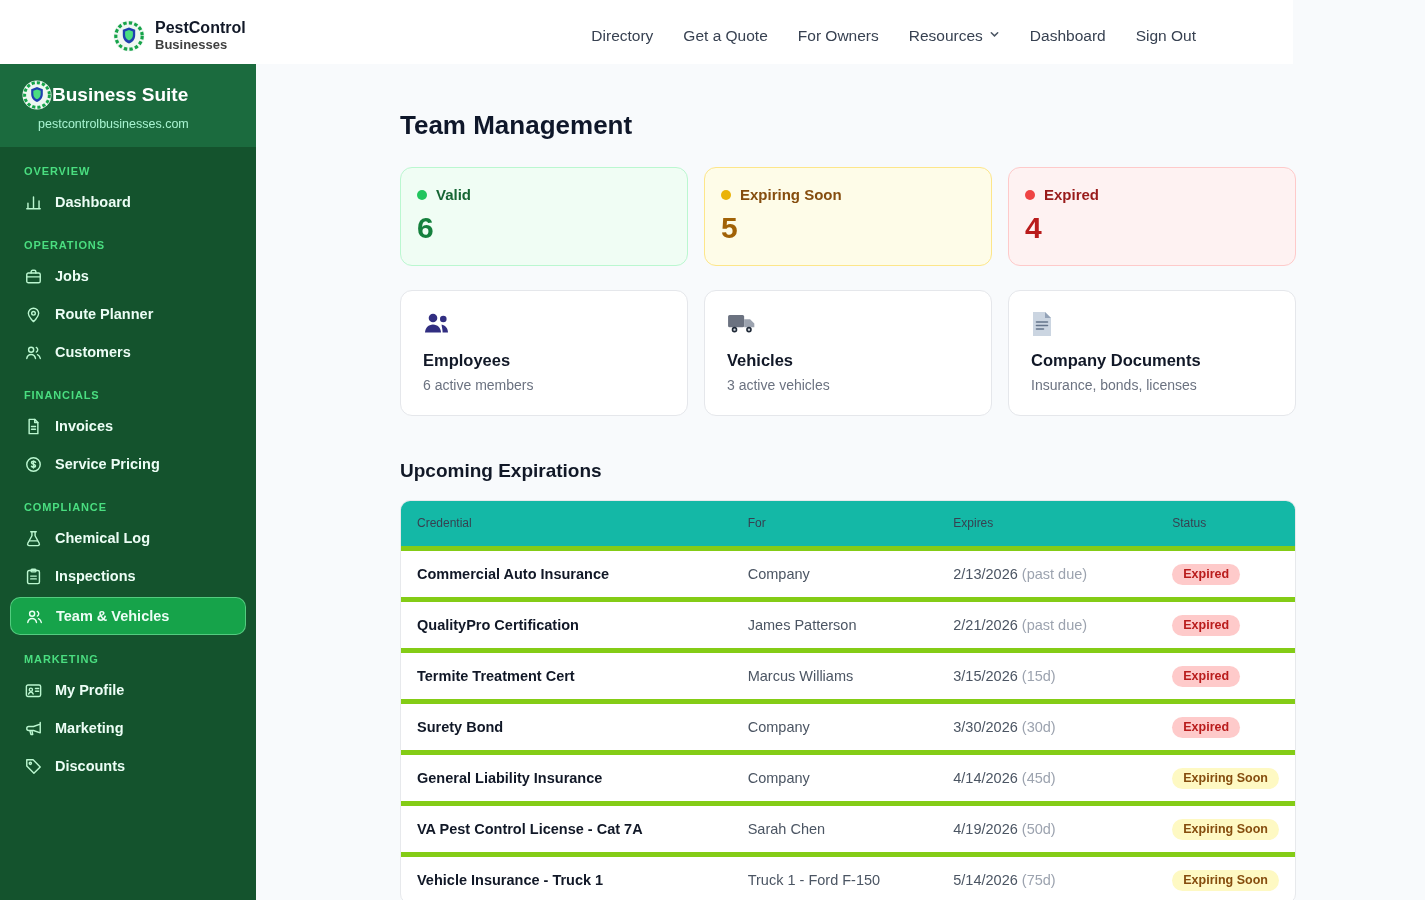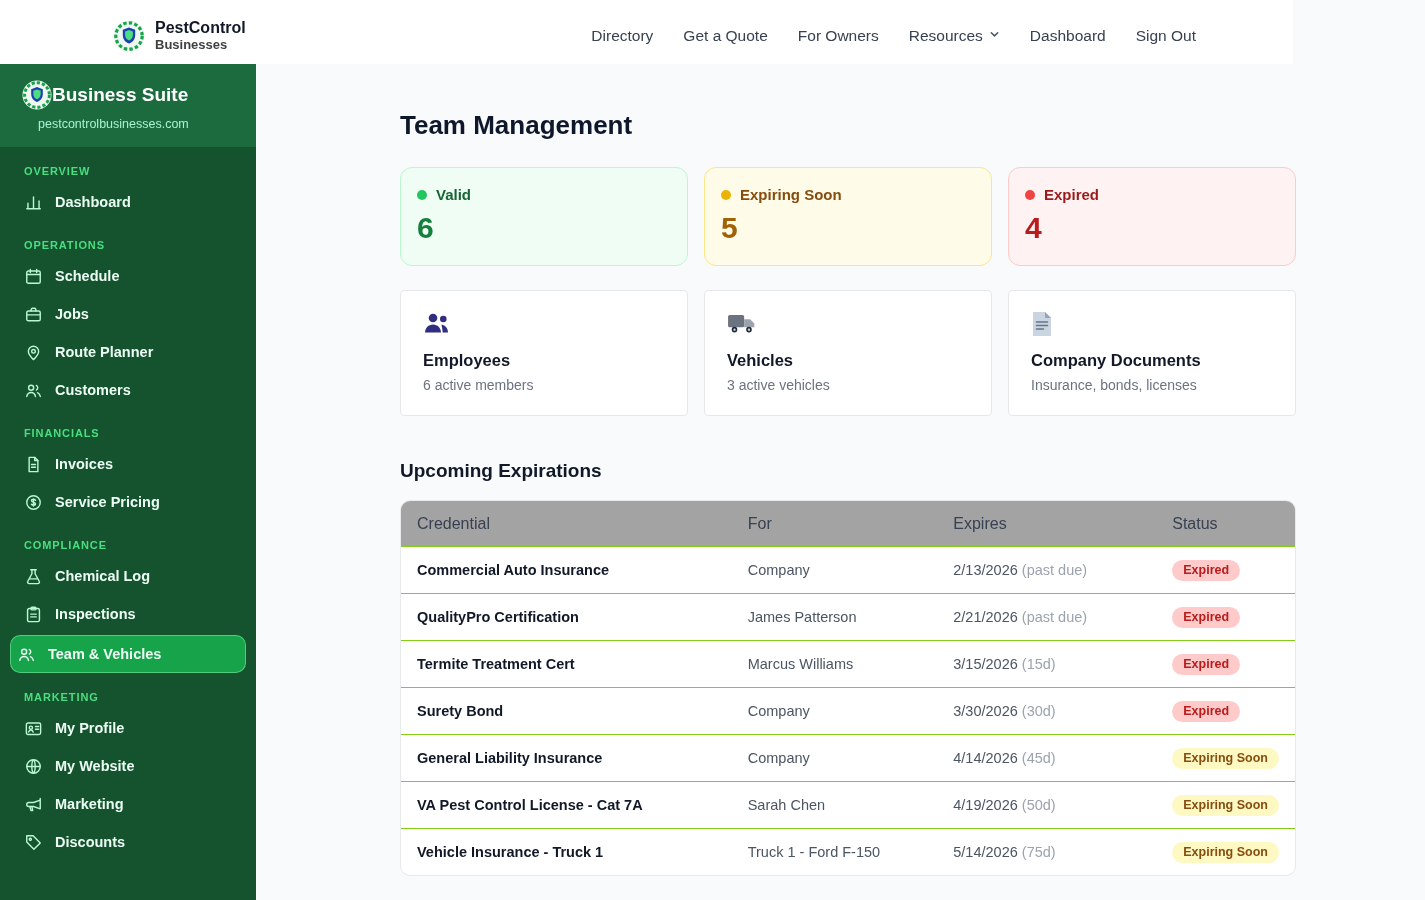--- a/index.html
+++ b/index.html
@@ -26,21 +26,21 @@
   .sb-band { background:#1b6b3e; padding:16px 22px 16px; }
   .sb-band-row { display:flex; align-items:center; }
   .sb-badge { width:30px; height:30px; flex:none; }
   .sb-title { color:#ffffff; font-size:19px; font-weight:700; }
   .sb-domain { color:#a7f3d0; font-size:12.5px; margin-top:7px; margin-left:16px; }
   .sb-section-label { margin:18px 24px 6px; font-size:11px; font-weight:700;
                       letter-spacing:0.9px; color:#4ade80; }
   .sb-item { display:flex; align-items:center; gap:12px; padding:9px 24px;
              color:#ecfdf5; font-size:14.5px; font-weight:600; line-height:20px; cursor:pointer; }
   .sb-icon { width:19px; height:19px; color:#bbf7d0; flex:none; display:flex; }
-  .sb-item.active { background:#16a34a; margin:2px 10px; padding:8px 6px;
+  .sb-item.active { background:#16a34a; margin:2px 10px; padding:8px 14px;
                     border-radius:10px; border:1px solid rgba(134,239,172,0.55); }
   .sb-item.active .sb-icon { color:#eafff3; }
 
   
   .main { position:absolute; top:64px; left:256px; width:1169px; height:836px;
           overflow:hidden; background:#f8fafc; }
   .container { width:896px; margin-left:144px; padding-top:46px; }
   .page-title { font-size:26px; font-weight:700; color:#0f172a; }
 
   .stats { display:grid; grid-template-columns:repeat(3,1fr); gap:16px; margin-top:26px; }
@@ -55,33 +55,33 @@
   .stat-card.expiring { background:#fefce8; border-color:#fde68a; }
   .stat-card.expiring .stat-label { color:#854d0e; }
   .stat-card.expiring .stat-value { color:#a16207; }
   .stat-card.expiring .dot { background:#eab308; }
   .stat-card.expired  { background:#fef2f2; border-color:#fecaca; }
   .stat-card.expired .stat-label { color:#991b1b; }
   .stat-card.expired .stat-value { color:#b91c1c; }
   .stat-card.expired .dot { background:#ef4444; }
 
   .cards { display:grid; grid-template-columns:repeat(3,1fr); gap:16px; margin-top:24px; }
-  .info-card { background:#ffffff; border:1px solid #e5e7eb; border-radius:4px; padding:20px 22px 22px; }
+  .info-card { background:#ffffff; border:1px solid #e5e7eb; border-radius:12px; padding:20px 22px 22px; }
   .info-icon { width:30px; height:26px; display:flex; }
   .info-title { font-size:16.5px; font-weight:700; margin-top:14px; color:#111827; }
   .info-sub { font-size:14px; color:#6b7280; margin-top:7px; }
 
   .section-title { font-size:19px; font-weight:700; margin-top:44px; color:#111827; }
 
   .table-wrap { margin-top:18px; background:#ffffff; border:1px solid #e7e9ec;
                 border-radius:10px; overflow:hidden; }
   table { width:100%; border-collapse:collapse; }
-  th { text-align:left; background:#a3a3a3; font-size:16px; font-weight:500;
+  th { text-align:left; background:#14b8a6; font-size:12px; font-weight:500;
        color:#374151; padding:12px 16px; line-height:21px; }
-  td { padding:12px 16px; font-size:14.5px; line-height:21px; border-top:1px solid #84cc16; }
+  td { padding:12px 16px; font-size:14.5px; line-height:21px; border-top:5px solid #84cc16; }
   td.c-cred { color:#111827; font-weight:600; }
   td.c-for, td.c-date { color:#4b5563; }
   .note { color:#9ca3af; }
   .badge { display:inline-block; padding:0 11px; line-height:21px; border-radius:999px;
            font-size:12.5px; font-weight:600; white-space:nowrap; }
   .badge.expired  { background:#fecaca; color:#b91c1c; }
   .badge.expiring { background:#fef9c3; color:#854d0e; }
 </style>
 </head>
 <body>
@@ -146,29 +146,20 @@
           <svg viewBox="0 0 24 24" width="100%" height="100%" fill="none" stroke="currentColor" stroke-width="1.8" stroke-linecap="round" stroke-linejoin="round">
             <path d="M5 20v-7M12 20V5M19 20v-10M3.5 20h17"></path>
           </svg>
         </span>
         <span>Dashboard</span>
       </div>
       <div class="sb-section-label">OPERATIONS</div>
       <div class="sb-item">
         <span class="sb-icon">
           <svg viewBox="0 0 24 24" width="100%" height="100%" fill="none" stroke="currentColor" stroke-width="1.8" stroke-linecap="round" stroke-linejoin="round">
-            <rect x="3.5" y="5" width="17" height="15.5" rx="2"></rect>
-            <path d="M3.5 9.5h17M8 3v4M16 3v4"></path>
-          </svg>
-        </span>
-        <span>Schedule</span>
-      </div>
-      <div class="sb-item">
-        <span class="sb-icon">
-          <svg viewBox="0 0 24 24" width="100%" height="100%" fill="none" stroke="currentColor" stroke-width="1.8" stroke-linecap="round" stroke-linejoin="round">
             <rect x="3.5" y="7.5" width="17" height="12.5" rx="2"></rect>
             <path d="M9 7.5V6a2 2 0 0 1 2-2h2a2 2 0 0 1 2 2v1.5M3.5 12.5h17"></path>
           </svg>
         </span>
         <span>Jobs</span>
       </div>
       <div class="sb-item">
         <span class="sb-icon">
           <svg viewBox="0 0 24 24" width="100%" height="100%" fill="none" stroke="currentColor" stroke-width="1.8" stroke-linecap="round" stroke-linejoin="round">
             <path d="M12 21c4-3.8 6.5-7.3 6.5-10.5a6.5 6.5 0 1 0-13 0C5.5 13.7 8 17.2 12 21z"></path>
@@ -237,29 +228,20 @@
       <div class="sb-section-label">MARKETING</div>
       <div class="sb-item">
         <span class="sb-icon">
           <svg viewBox="0 0 24 24" width="100%" height="100%" fill="none" stroke="currentColor" stroke-width="1.8" stroke-linecap="round" stroke-linejoin="round">
             <rect x="3" y="5" width="18" height="14.5" rx="2"></rect>
             <circle cx="8.7" cy="11" r="2"></circle>
             <path d="M5.8 16.5c.5-1.6 1.6-2.6 2.9-2.6s2.4 1 2.9 2.6M14.5 9.5h4M14.5 13h4"></path>
           </svg>
         </span>
         <span>My Profile</span>
-      </div>
-      <div class="sb-item">
-        <span class="sb-icon">
-          <svg viewBox="0 0 24 24" width="100%" height="100%" fill="none" stroke="currentColor" stroke-width="1.8" stroke-linecap="round" stroke-linejoin="round">
-            <circle cx="12" cy="12" r="8.5"></circle>
-            <path d="M3.5 12h17M12 3.5c2.8 2.3 2.8 14.7 0 17-2.8-2.3-2.8-14.7 0-17z"></path>
-          </svg>
-        </span>
-        <span>My Website</span>
       </div>
       <div class="sb-item">
         <span class="sb-icon">
           <svg viewBox="0 0 24 24" width="100%" height="100%" fill="none" stroke="currentColor" stroke-width="1.8" stroke-linecap="round" stroke-linejoin="round">
             <path d="M20.5 4.5v13l-8.5-3H6a2.5 2.5 0 0 1 0-5h6l8.5-3z"></path>
             <path d="M7.5 14.8l1.2 4.7h2.3l-1-4.7"></path>
           </svg>
         </span>
         <span>Marketing</span>
       </div>

